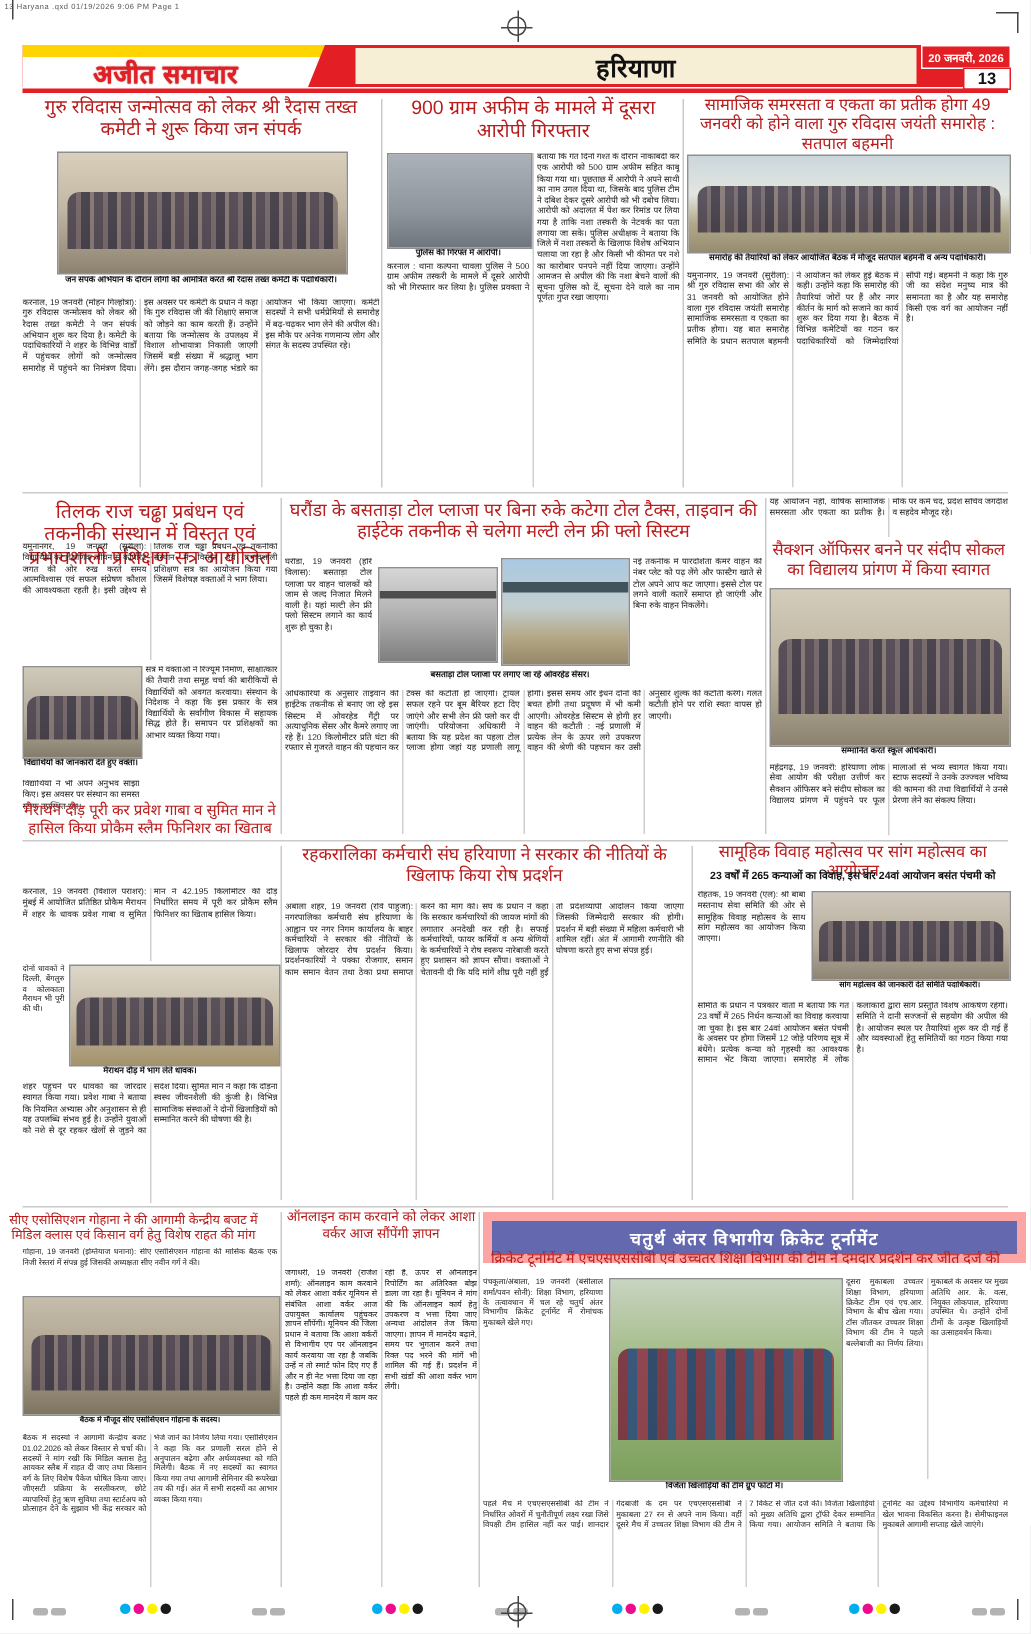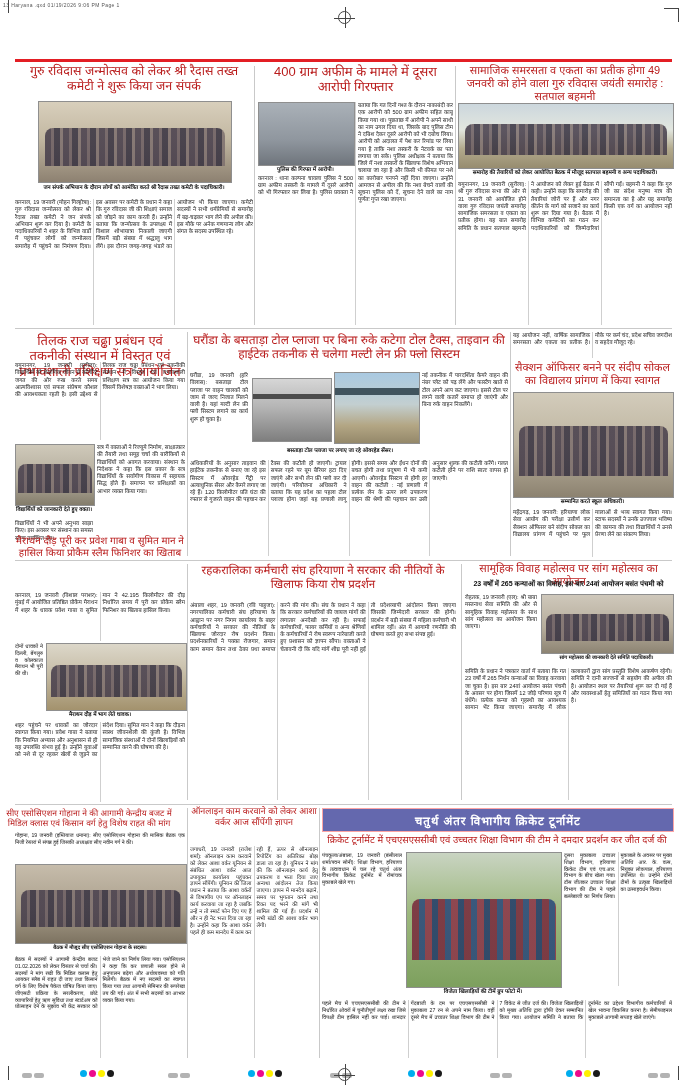--- a/index.html
+++ b/index.html
@@ -51,39 +51,51 @@
   .ph-group{background:linear-gradient(180deg,#d3ccbb 0%,#bdb4a0 50%,#8c8270 100%);}
   .ph-marathon{background:linear-gradient(180deg,#dcd7c9 0%,#c9c0ab 40%,#a3926d 100%);}
   .ph-presser{background:linear-gradient(180deg,#cfc8bb 0%,#b6ad9c 55%,#8d8473 100%);}
   .ph-meeting{background:linear-gradient(180deg,#c6bcab 0%,#aba08d 55%,#7d7361 100%);}
   .ph-cricket{background:linear-gradient(180deg,#c9d4c2 0%,#9db87e 45%,#7da05e 100%);}
   .ph-cricket::after{content:"";position:absolute;left:3%;right:3%;top:34%;height:46%;opacity:.9;border-radius:8px 8px 0 0;
      background:repeating-linear-gradient(90deg,#7a2f3f 0 7px,#2f4d7a 7px 13px,#8c3a4a 13px 20px,#274069 20px 26px);}
   .photo-inline{position:relative;width:100%;height:62px;border:1px solid #8f8f8f;overflow:hidden;}
   figure{margin:0 0 2px 0;break-inside:avoid;}
   
-  .cricket-box{background:#6468ae;border:1px solid #fca5a5;display:flex;align-items:center;justify-content:center;}
+  .cricket-box{background:#6468ae;border:6px solid #fca5a5;display:flex;align-items:center;justify-content:center;}
   .cricket-box span{color:#ffffff;font-weight:bold;font-size:11.5px;letter-spacing:1px;}
   
   .graydot{width:10px;height:5px;border-radius:2px;background:#b3b3b3;display:inline-block;margin-right:2px;}
   .cmyk i{width:7px;height:7px;border-radius:50%;display:inline-block;margin-right:2px;}
   .c1{background:#00adee;} .c2{background:#ec0b8c;} .c3{background:#fff100;} .c4{background:#1a1a1a;}
   .nowrap{white-space:nowrap;overflow:hidden;}
 </style>
 </head>
 <body>
 
 <div class="page">
 
   <div class="abs slug" style="left:3px;top:2px;">13 Haryana .qxd   01/19/2026   9:06 PM   Page 1</div>
   <div class="abs cropline" style="left:8px;top:0;width:1px;height:13px;"></div>
   <div class="abs cropline" style="left:678px;top:8px;width:1px;height:14px;"></div>
   <div class="abs cropline" style="left:664px;top:8px;width:15px;height:1px;"></div>
   <div class="abs reg" style="left:338px;top:11px;"></div>
 
+  <div class="abs band" style="left:15px;top:30px;width:657px;height:28px;">
+    <div class="abs brandbox" style="left:0;top:0;width:205px;height:28px;">
+      <div class="brand-yellow"></div>
+      <div class="brand-text">अजीत समाचार</div>
+    </div>
+    <div class="diag" style="left:196px;"></div>
+    <div class="abs cream" style="left:222px;top:2px;width:374px;height:24px;">
+      <span class="section-title">हरियाणा</span>
+    </div>
+    <div class="abs datebox" style="left:599px;top:0px;width:58px;height:14px;">20 जनवरी, 2026</div>
+    <div class="abs pagebox" style="left:627px;top:15px;width:30px;height:13px;">13</div>
+  </div>
   <div class="abs redrule" style="left:15px;top:59px;width:657px;height:2.5px;"></div>
 
   <div class="abs vline" style="left:254px;top:66px;height:259px;"></div>
   <div class="abs vline" style="left:455px;top:66px;height:259px;"></div>
   <div class="abs hline" style="left:15px;top:328px;width:657px;"></div>
   <div class="abs vline" style="left:187px;top:332px;height:224px;"></div>
   <div class="abs vline" style="left:510px;top:332px;height:224px;"></div>
   <div class="abs hline" style="left:15px;top:560px;width:657px;"></div>
   <div class="abs vline" style="left:187px;top:564px;height:236px;"></div>
   <div class="abs vline" style="left:461px;top:564px;height:236px;"></div>
@@ -92,21 +104,21 @@
   <div class="abs vline" style="left:319px;top:808px;height:250px;"></div>
 
   <div>
     <div class="abs hl" style="left:15px;top:64px;width:238px;font-size:12.5px;">गुरु रविदास जन्मोत्सव को लेकर श्री रैदास तख्त कमेटी ने शुरू किया जन संपर्क</div>
     <div class="abs photo ph-indoor crowd" style="left:38px;top:101px;width:192px;height:80px;"></div>
     <div class="abs cap" style="left:15px;top:184px;width:238px;">जन संपर्क अभियान के दौरान लोगों को आमंत्रित करते श्री रैदास तख्त कमेटी के पदाधिकारी।</div>
     <div class="abs btxt cols3" style="left:15px;top:199px;width:238px;height:126px;">करनाल, 19 जनवरी (मोहन गिल्होत्रा): गुरु रविदास जन्मोत्सव को लेकर श्री रैदास तख्त कमेटी ने जन संपर्क अभियान शुरू कर दिया है। कमेटी के पदाधिकारियों ने शहर के विभिन्न वार्डों में पहुंचकर लोगों को जन्मोत्सव समारोह में पहुंचने का निमंत्रण दिया। इस अवसर पर कमेटी के प्रधान ने कहा कि गुरु रविदास जी की शिक्षाएं समाज को जोड़ने का काम करती हैं। उन्होंने बताया कि जन्मोत्सव के उपलक्ष्य में विशाल शोभायात्रा निकाली जाएगी जिसमें बड़ी संख्या में श्रद्धालु भाग लेंगे। इस दौरान जगह-जगह भंडारे का आयोजन भी किया जाएगा। कमेटी सदस्यों ने सभी धर्मप्रेमियों से समारोह में बढ़-चढ़कर भाग लेने की अपील की। इस मौके पर अनेक गणमान्य लोग और संगत के सदस्य उपस्थित रहे।</div>
   </div>
 
   <div>
-    <div class="abs hl" style="left:258px;top:64px;width:195px;font-size:13px;">400 ग्राम अफीम के मामले में दूसरा आरोपी गिरफ्तार</div>
+    <div class="abs hl" style="left:258px;top:64px;width:195px;font-size:13px;">900 ग्राम अफीम के मामले में दूसरा आरोपी गिरफ्तार</div>
     <div class="abs btxt cols2" style="left:258px;top:102px;width:195px;height:223px;">
       <figure>
         <div class="photo-inline ph-mug"></div>
         <figcaption class="cap">पुलिस की गिरफ्त में आरोपी।</figcaption>
       </figure>
       <span>करनाल : थाना कल्पना चावला पुलिस ने 500 ग्राम अफीम तस्करी के मामले में दूसरे आरोपी को भी गिरफ्तार कर लिया है। पुलिस प्रवक्ता ने बताया कि गत दिनों गश्त के दौरान नाकाबंदी कर एक आरोपी को 500 ग्राम अफीम सहित काबू किया गया था। पूछताछ में आरोपी ने अपने साथी का नाम उगल दिया था, जिसके बाद पुलिस टीम ने दबिश देकर दूसरे आरोपी को भी दबोच लिया। आरोपी को अदालत में पेश कर रिमांड पर लिया गया है ताकि नशा तस्करी के नेटवर्क का पता लगाया जा सके। पुलिस अधीक्षक ने बताया कि जिले में नशा तस्करों के खिलाफ विशेष अभियान चलाया जा रहा है और किसी भी कीमत पर नशे का कारोबार पनपने नहीं दिया जाएगा। उन्होंने आमजन से अपील की कि नशा बेचने वालों की सूचना पुलिस को दें, सूचना देने वाले का नाम पूर्णतः गुप्त रखा जाएगा।</span>
     </div>
   </div>
 
   <div>

